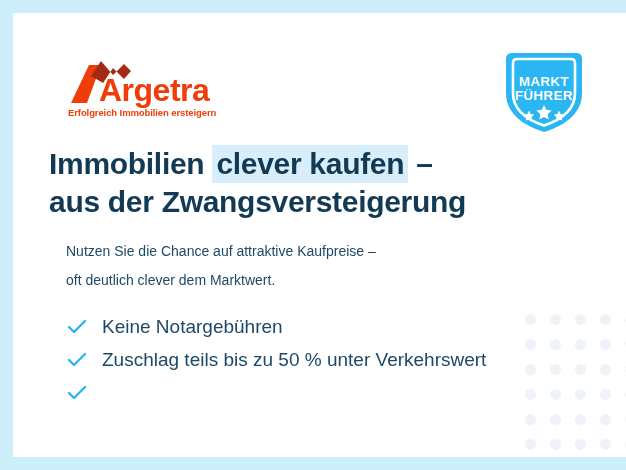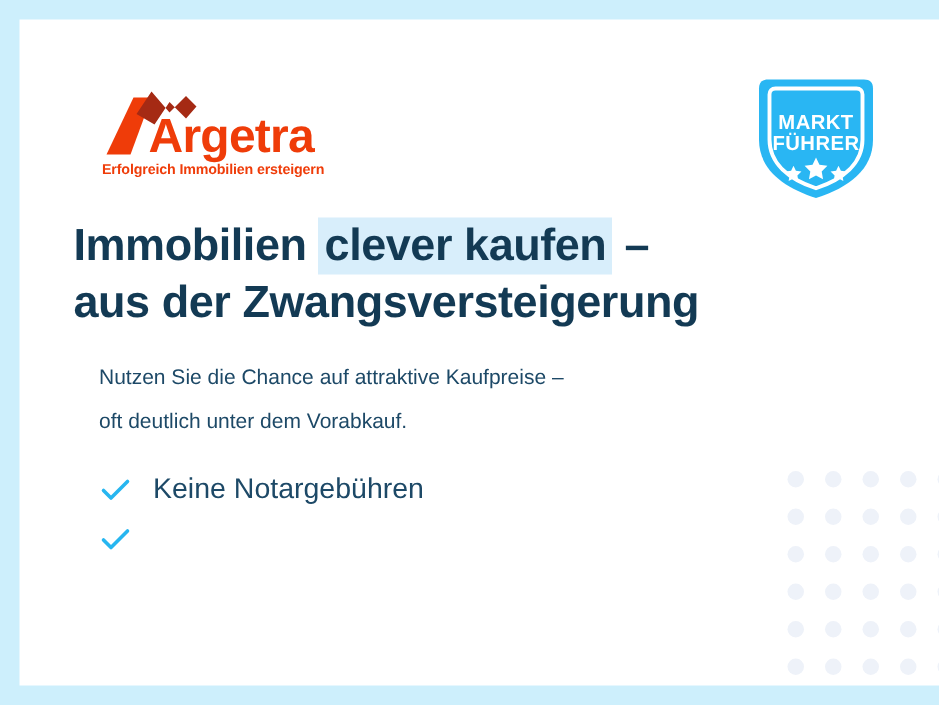--- a/index.html
+++ b/index.html
@@ -193,34 +193,42 @@
     </svg>
   </div>
 
   <div id="headline">
     <span>Immobilien </span><span class="hl">clever kaufen</span><span> –</span>
     <span class="line2">aus der Zwangsversteigerung</span>
   </div>
 
   <div id="subhead">
     <span>Nutzen Sie die Chance auf attraktive Kaufpreise –</span>
-    <span>oft deutlich unter dem Vorabkauf.</span>
+    <span>oft deutlich clever dem Marktwert.</span>
   </div>
 
   <div id="bullets">
     <div class="bullet">
       <span class="check">
         <svg width="20" height="16" viewBox="0 0 20 16">
             <path d="M2 8 L7 13 L18 2" fill="none" stroke="#27b6f0" stroke-width="2.4" stroke-linecap="round" stroke-linejoin="round"></path>
           </svg>
       </span>
       <span class="txt">Keine Notargebühren</span>
     </div>
     <div class="bullet">
       <span class="check">
         <svg width="20" height="16" viewBox="0 0 20 16">
             <path d="M2 8 L7 13 L18 2" fill="none" stroke="#27b6f0" stroke-width="2.4" stroke-linecap="round" stroke-linejoin="round"></path>
           </svg>
       </span>
+      <span class="txt">Zuschlag teils bis zu 50 % unter Verkehrswert</span>
+    </div>
+    <div class="bullet">
+      <span class="check">
+        <svg width="20" height="16" viewBox="0 0 20 16">
+            <path d="M2 8 L7 13 L18 2" fill="none" stroke="#27b6f0" stroke-width="2.4" stroke-linecap="round" stroke-linejoin="round"></path>
+          </svg>
+      </span>
     </div>
   </div>
 
 </div>
 
 </body></html>

